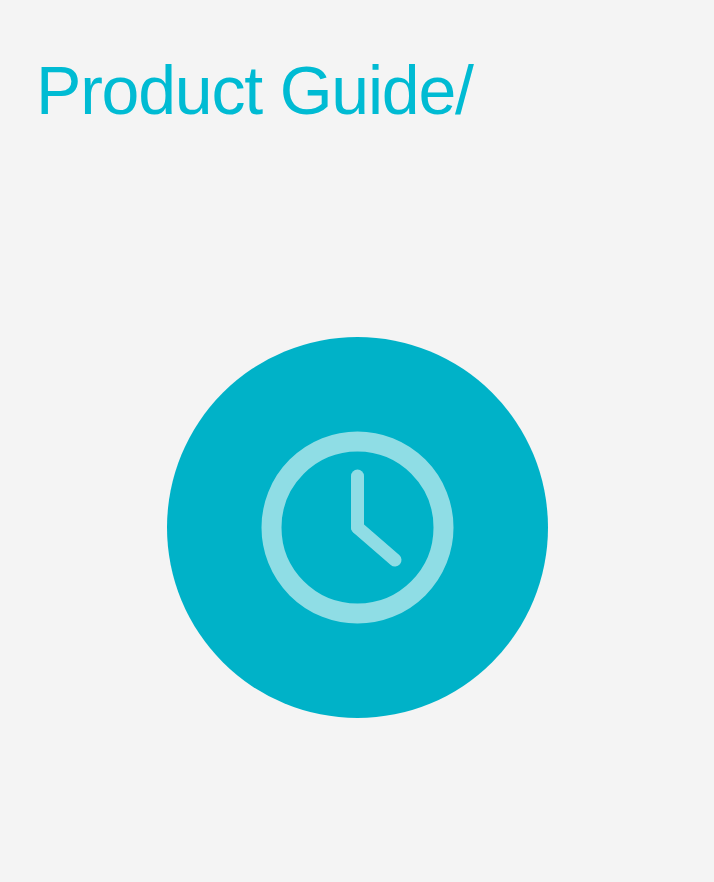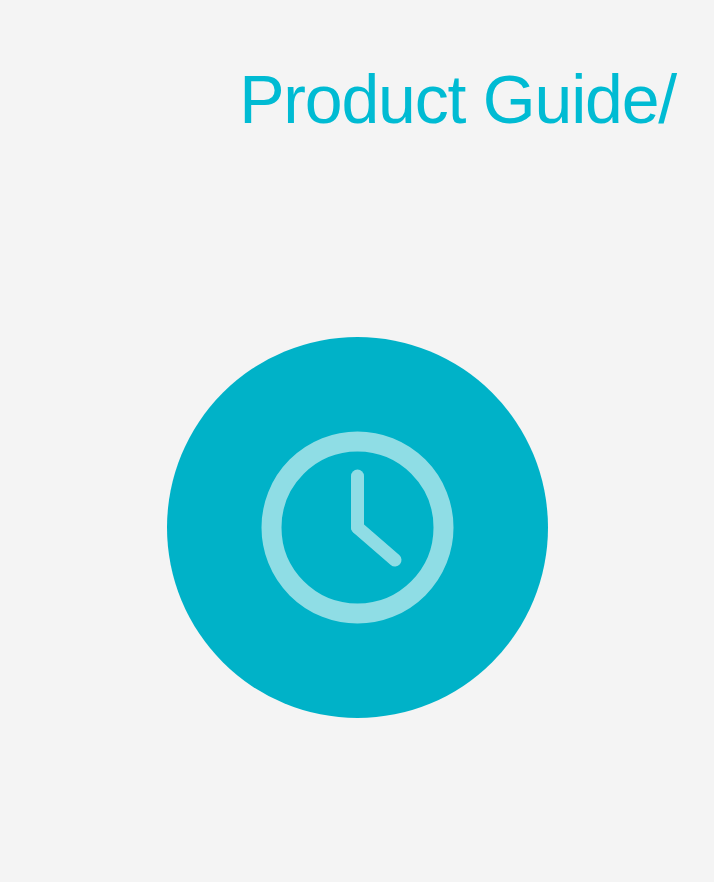--- a/index.html
+++ b/index.html
@@ -19,23 +19,22 @@
     position: relative;
     width: 714px;
     height: 882px;
     background: #f4f4f4;
   }
 
   
   #title-block {
     position: absolute;
     left: 36px;
-    top: 64px;
+    top: 55px;
     width: 640px;
-    text-align: right;
   }
 
   .title-line {
     display: block;
     font-size: 68px;
     line-height: 70px;
     letter-spacing: -1.2px;
     white-space: nowrap;
     color: #00bbd3;
   }

